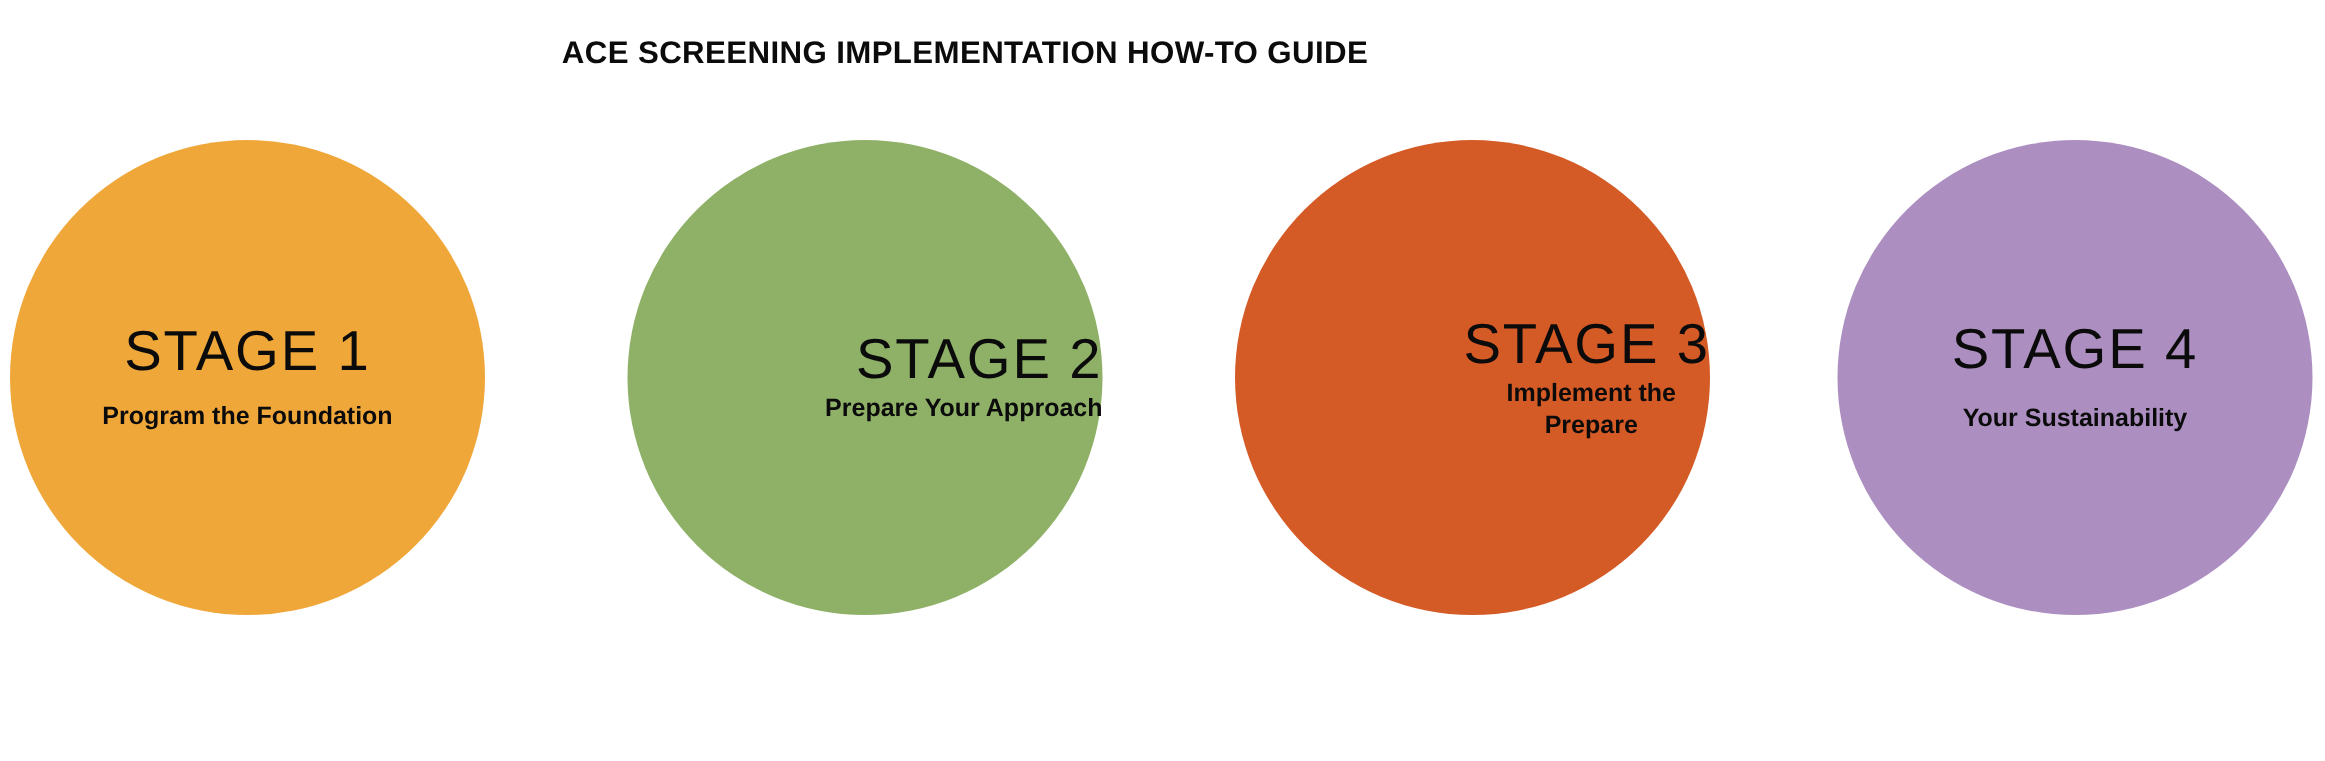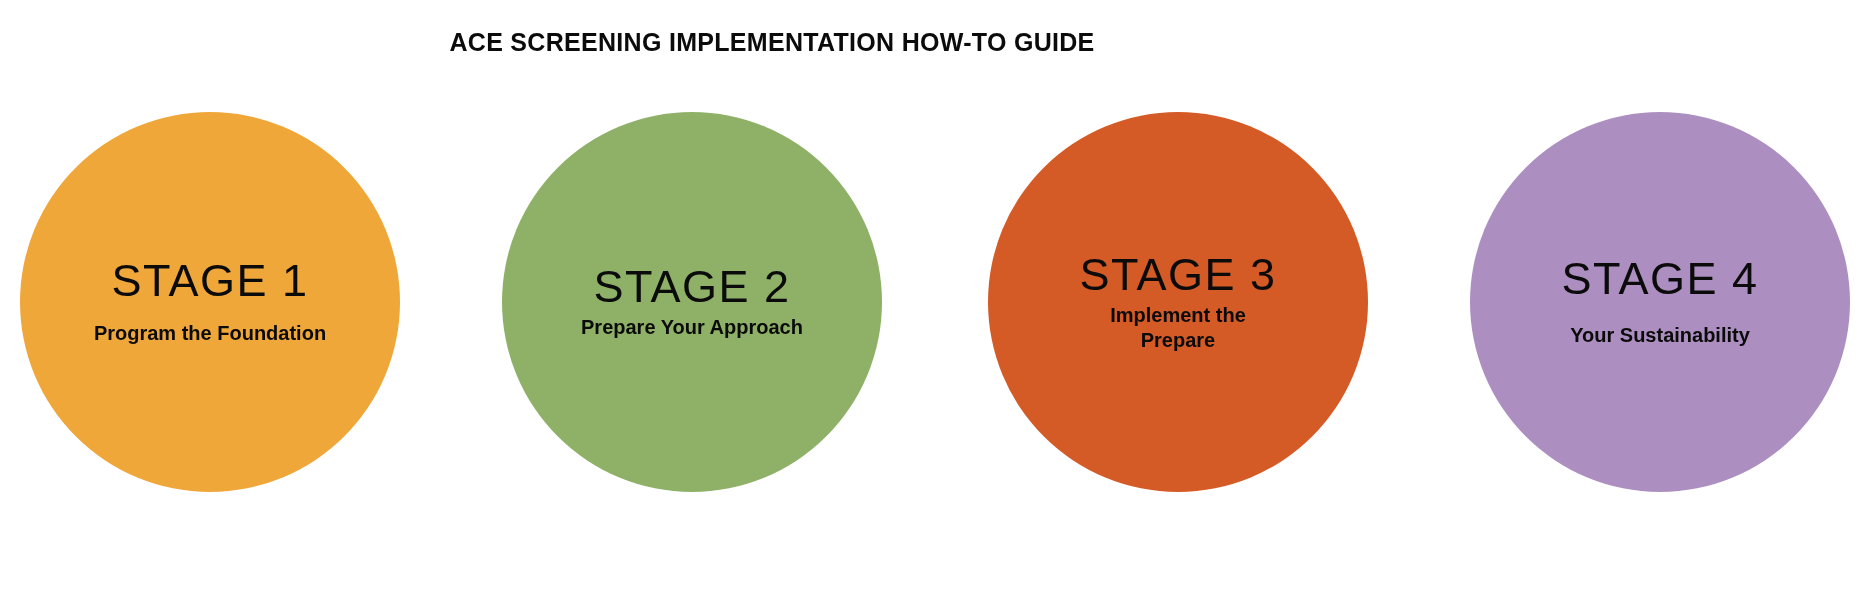--- a/index.html
+++ b/index.html
@@ -44,21 +44,21 @@
     position: absolute;
     top: 0;
     width: 380px;
     height: 380px;
     border-radius: 50%;
     display: flex;
     flex-direction: column;
     align-items: center;
     justify-content: center;
   }
-  .stage-1 { left: 20px; gap: 12px; }
+  .stage-1 { left: 8px; gap: 12px; }
   .stage-2 { left: 502px; }
   .stage-3 { left: 988px; }
   .stage-4 { left: 1470px; }
 
   .stage-title {
     font-family: "Liberation Sans", sans-serif;
     font-size: 45px;
     font-weight: 300;
     letter-spacing: 1.5px;
     color: #0b0b0b;
@@ -86,26 +86,26 @@
 
   <div class="title">ACE SCREENING IMPLEMENTATION HOW-TO GUIDE</div>
 
   <div class="stages">
 
     <div class="stage stage-1" style="background:#f0a73a;">
       <div class="stage-title">STAGE 1</div>
       <div class="stage-sub">Program the Foundation</div>
     </div>
 
-    <div class="stage stage-2" style="background:#8eb167;">
+    <div class="stage stage-2" style="background:#8eb167;align-items:flex-end;">
       <div class="stage-title">STAGE 2</div>
       <div class="stage-sub">Prepare Your Approach</div>
     </div>
 
-    <div class="stage stage-3" style="background:#d45a26;">
+    <div class="stage stage-3" style="background:#d45a26;align-items:flex-end;">
       <div class="stage-title">STAGE 3</div>
       <div class="stage-sub">Implement the Prepare</div>
     </div>
 
     <div class="stage stage-4" style="background:#ac8fc0;gap:16px;">
       <div class="stage-title">STAGE 4</div>
       <div class="stage-sub">Your Sustainability</div>
     </div>
 
   </div>

